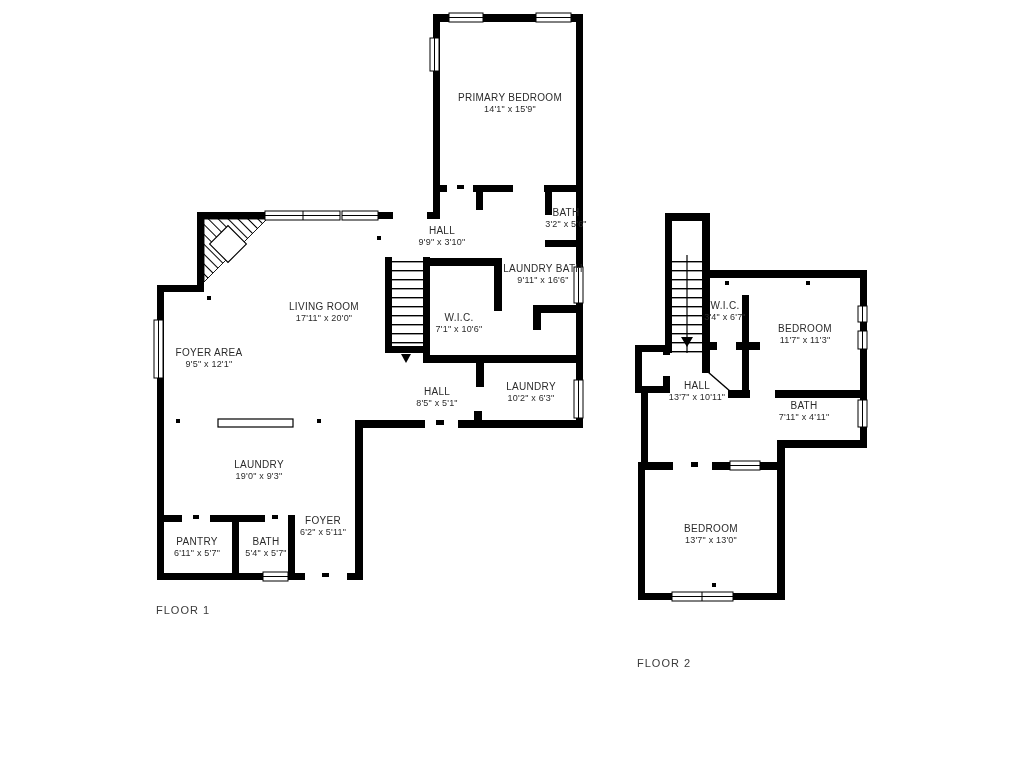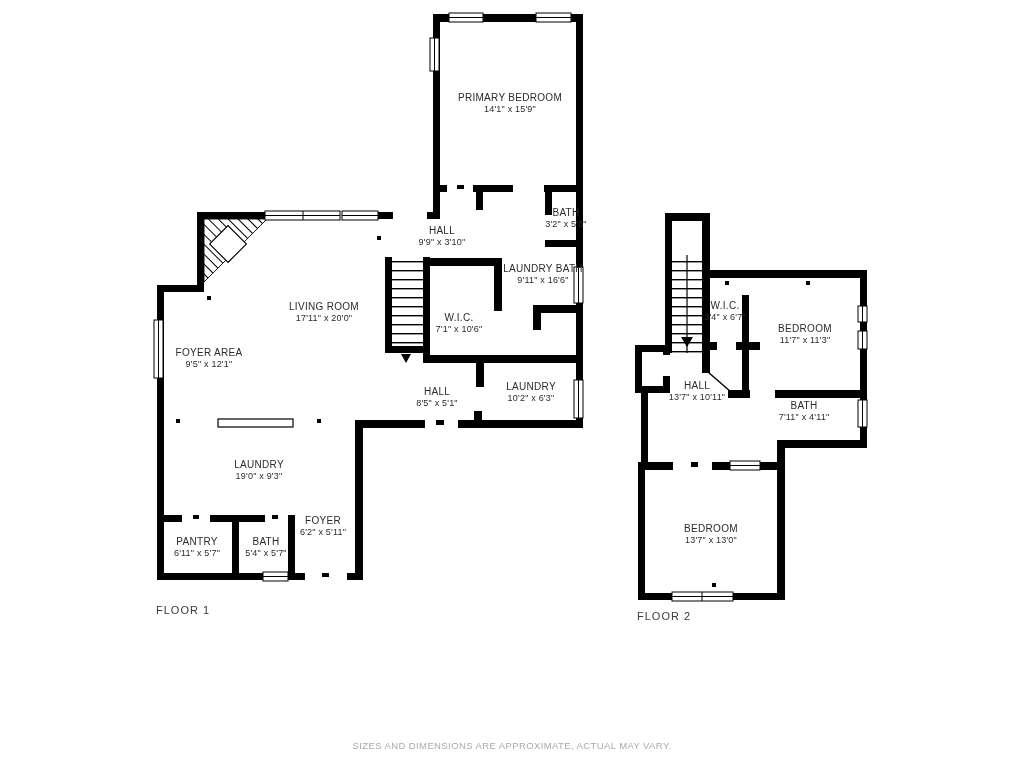--- a/index.html
+++ b/index.html
@@ -245,15 +245,14 @@
   <div class="room-label" style="left:804px;top:411px">
     <div class="rname">BATH</div>
     <div class="rdims">7'11" x 4'11"</div>
   </div>
   <div class="room-label" style="left:711px;top:534px">
     <div class="rname">BEDROOM</div>
     <div class="rdims">13'7" x 13'0"</div>
   </div>
 
   <div class="floor-label" style="left:156px;top:604px">FLOOR 1</div>
-  <div class="floor-label" style="left:637px;top:610px">FLOOR 2</div>
-  <div class="footer-note">SIZES AND DIMENSIONS ARE APPROXIMATE, ACTUAL MAY VARY.</div>
+  <div class="floor-label" style="left:637px;top:657px">FLOOR 2</div>
 </div>
 
 </body></html>

